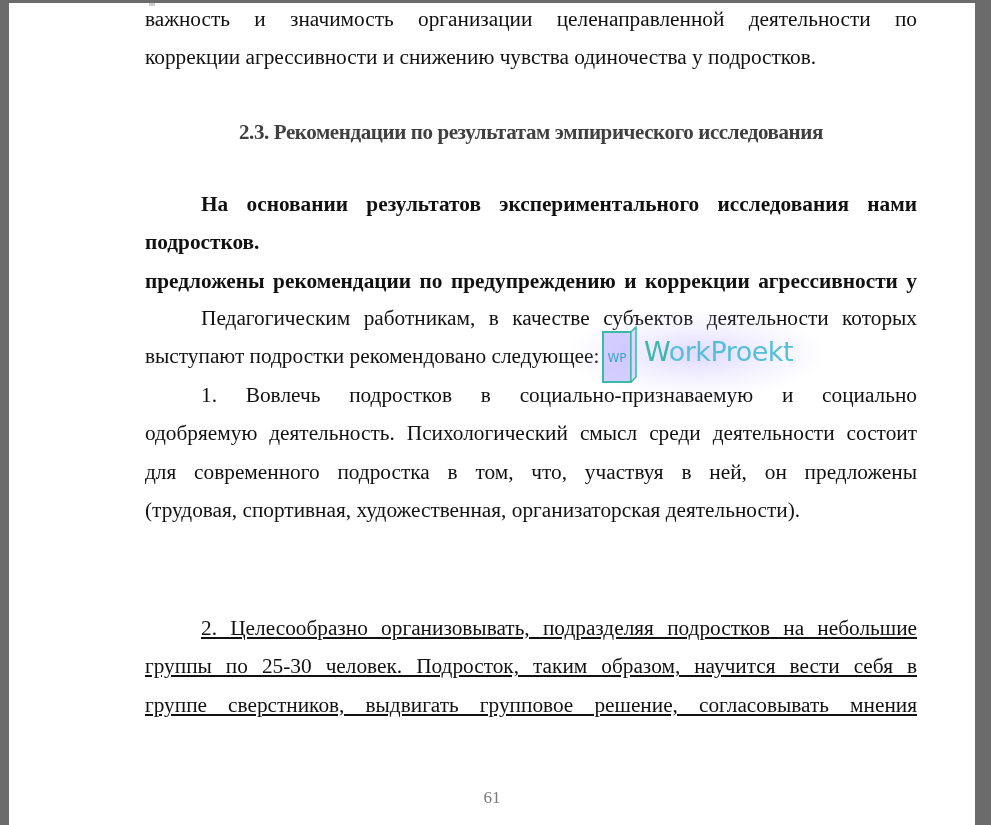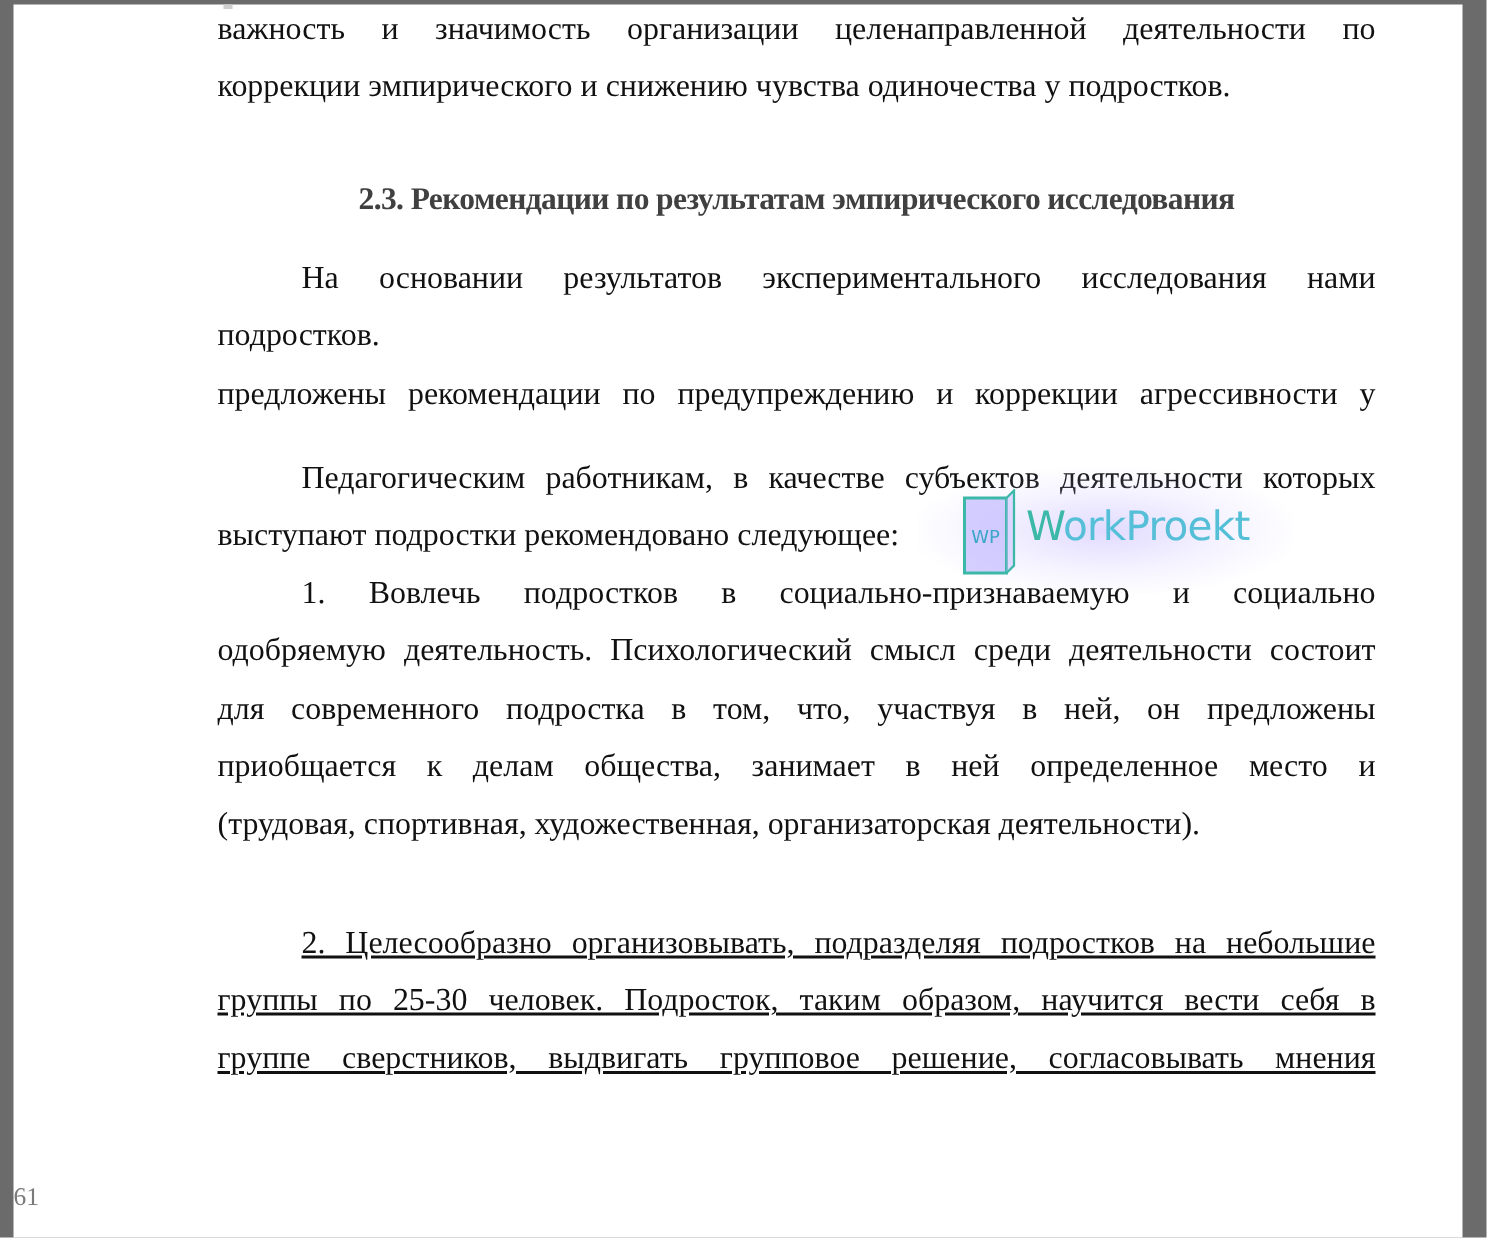--- a/index.html
+++ b/index.html
@@ -62,26 +62,27 @@
       letter-spacing: -0.4px;
       color: #404040;
       line-height: 38px;
       font-family: "Liberation Serif", "DejaVu Serif", serif;
     }
     .page-number {
       position: absolute;
       left: 0;
       width: 966px;
       top: 785px;
+      text-align: center;
       font-size: 17px;
       color: #7a7a7a;
     }
     .watermark {
       position: absolute;
-      left: 632px;
+      left: 592px;
       top: 320px;
       width: 210px;
       height: 68px;
       pointer-events: none;
     }
     .wm-glow {
       position: absolute;
       left: -20px;
       top: -8px;
       width: 250px;
@@ -109,41 +110,40 @@
     .wm-text .rest { color: #55bfd8; margin-top: 28px; }
   </style>
 </head>
 <body>
 
 <div class="page">
   <div class="top-tick"></div>
 
   <div class="text-block" style="top:-3px;">
     <span class="line justify">важность и значимость организации целенаправленной деятельности по</span>
-    <span class="line">коррекции эмпирического и снижению чувства одиночества у подростков.</span>
+    <span class="line">коррекции агрессивности и снижению чувства одиночества у подростков.</span>
   </div>
 
   <div class="heading">2.3. Рекомендации по результатам эмпирического исследования</div>
 
-  <div class="text-block" style="top:163px;">
+  <div class="text-block" style="top:182px;font-weight:bold;">
     <span class="line justify indent">На основании результатов экспериментального исследования нами</span>
     <span class="line">подростков.</span>
     <span class="line justify">предложены рекомендации по предупреждению и коррекции агрессивности у</span>
   </div>
 
   <div class="text-block" style="top:296px;">
     <span class="line justify indent">Педагогическим работникам, в качестве субъектов деятельности которых</span>
     <span class="line">выступают подростки рекомендовано следующее:</span>
   </div>
 
   <div class="text-block" style="top:373px;">
     <span class="line justify indent">1. Вовлечь подростков в социально-признаваемую и социально</span>
     <span class="line justify">одобряемую деятельность. Психологический смысл среди деятельности состоит</span>
     <span class="line justify">для современного подростка в том, что, участвуя в ней, он предложены</span>
-    <span class="line justify">приобщается к делам общества, занимает в ней определенное место и</span>
     <span class="line">(трудовая, спортивная, художественная, организаторская деятельности).</span>
   </div>
 
   <div class="text-block" style="top:606px;text-decoration:underline;">
     <span class="line justify indent">2. Целесообразно организовывать, подразделяя подростков на небольшие</span>
     <span class="line justify">группы по 25-30 человек. Подросток, таким образом, научится вести себя в</span>
     <span class="line justify">группе сверстников, выдвигать групповое решение, согласовывать мнения</span>
   </div>
 
   <div class="page-number">61</div>

